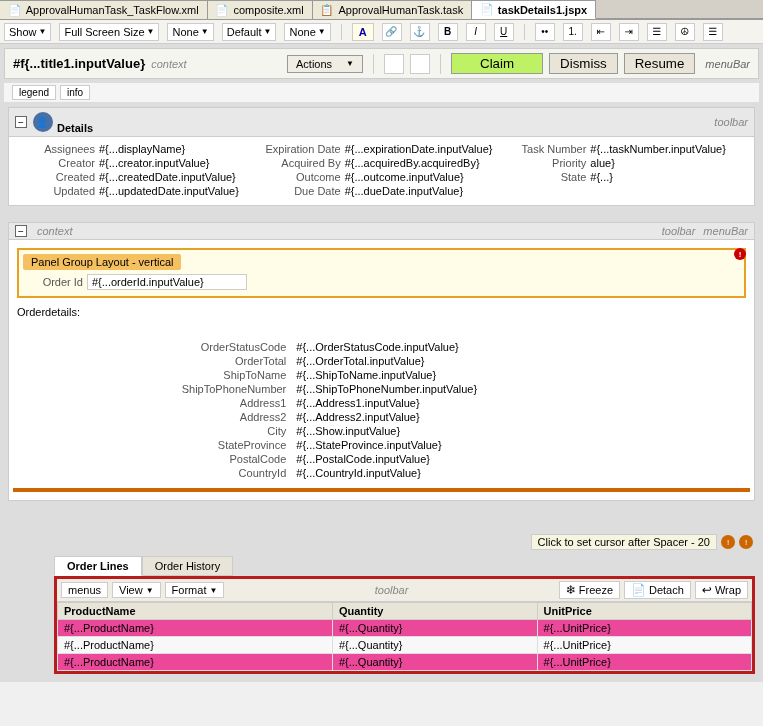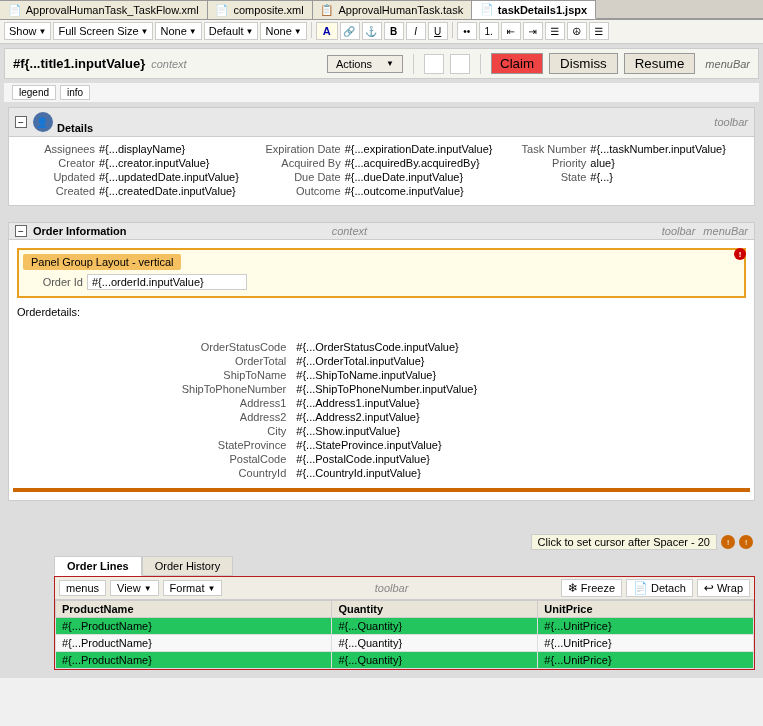--- a/index.html
+++ b/index.html
@@ -4,32 +4,32 @@
   <style>
     * { box-sizing: border-box; margin: 0; padding: 0; }
     body { font-family: Arial, sans-serif; font-size: 11px; background: #f0f0f0; width: 763px; overflow-x: hidden; }
 
     
     .tab-bar { display: flex; background: #d4d0c8; border-bottom: 1px solid #999; height: 20px; align-items: stretch; }
     .tab { display: flex; align-items: center; padding: 0 8px; background: #ece9d8; border-right: 1px solid #999; border-top: 1px solid #999; font-size: 11px; cursor: pointer; gap: 4px; white-space: nowrap; }
     .tab.active { background: #ffffff; border-bottom: 1px solid #fff; font-weight: bold; }
 
     
-    .main-toolbar { display: flex; background: #f5f3ee; border-bottom: 1px solid #ccc; padding: 2px 4px; height: 24px; gap: 2px; }
+    .main-toolbar { display: flex; align-items: center; background: #f5f3ee; border-bottom: 1px solid #ccc; padding: 2px 4px; height: 24px; gap: 8px; }
     .toolbar-btn { display: flex; align-items: center; justify-content: center; width: 20px; height: 18px; border: 1px solid #ccc; background: #fff; cursor: pointer; font-size: 10px; }
     .toolbar-dropdown { display: flex; align-items: center; height: 18px; border: 1px solid #ccc; background: #fff; padding: 0 4px; font-size: 11px; cursor: pointer; gap: 2px; }
     .toolbar-sep { width: 1px; height: 16px; background: #ccc; margin: 0 2px; }
     .toolbar-bold { font-weight: bold; }
     .toolbar-italic { font-style: italic; }
     .toolbar-underline { text-decoration: underline; }
     .title-field { font-size: 13px; font-weight: bold; color: #000; }
     .context-label { color: #888; font-style: italic; font-size: 11px; }
     .actions-btn { background: #f0ede4; border: 1px solid #999; padding: 2px 8px; cursor: pointer; display: flex; align-items: center; gap: 14px; }
     .btn-divider { width: 1px; height: 20px; background: #ccc; margin: 0 4px; }
-    .claim-btn { background: #ef4444; border: 1px solid #999; padding: 2px 8px; cursor: pointer; }
+    .claim-btn { background: #bef264; border: 1px solid #999; padding: 2px 28px; cursor: pointer; }
     .dismiss-btn { background: #e8e4d8; border: 1px solid #999; padding: 2px 10px; cursor: pointer; }
     .resume-btn { background: #e8e4d8; border: 1px solid #999; padding: 2px 10px; cursor: pointer; }
     .menubar-label { color: #666; font-style: italic; margin-left: 4px; }
 
     
     .legend-info { display: flex; align-items: center; padding: 2px 8px; gap: 4px; background: #f5f5f5; border-bottom: 1px solid #ddd; }
     .small-tab { padding: 1px 6px; border: 1px solid #ccc; background: #fff; font-size: 10px; cursor: pointer; }
 
     
     .details-section { margin: 4px; border: 1px solid #ccc; background: #fff; }
@@ -73,21 +73,21 @@
     
     .cursor-bar { display: flex; align-items: center; justify-content: flex-end; padding: 2px 6px; gap: 4px; margin-top: 31px; }
     .cursor-text { background: #f5f5e0; border: 1px solid #ccc; padding: 1px 6px; font-size: 11px; }
     .cursor-icon { width: 14px; height: 14px; border-radius: 50%; background: #cc6600; display: flex; align-items: center; justify-content: center; color: white; font-size: 8px; }
 
     
     .order-lines { margin: 4px; padding-left: 46px; }
     .order-lines-tabs { display: flex; gap: 0; }
     .ol-tab { padding: 3px 12px; border: 1px solid #ccc; background: #e8e4d8; cursor: pointer; font-size: 11px; }
     .ol-tab.active { background: #fff; border-bottom: 1px solid #fff; font-weight: bold; }
-    .ol-content { border: 1px solid #b91c1c; background: #22c55e; }
+    .ol-content { border: 3px solid #b91c1c; background: #ec4899; }
 
     
     .table-toolbar { display: flex; align-items: center; padding: 2px 4px; background: #f0ede4; border-bottom: 1px solid #ccc; gap: 4px; }
     .table-toolbar-btn { padding: 1px 6px; border: 1px solid #ccc; background: #fff; cursor: pointer; font-size: 11px; display: flex; align-items: center; gap: 3px; }
     .table-toolbar-sep { flex: 1; }
     .freeze-btn, .detach-btn, .wrap-btn { display: flex; align-items: center; gap: 3px; padding: 1px 6px; border: 1px solid #ccc; background: #fff; cursor: pointer; font-size: 11px; }
 
     
     .data-table { width: 100%; border-collapse: collapse; }
     .data-table th { background: #e8e4d8; border: 1px solid #ccc; padding: 2px 6px; text-align: left; font-weight: bold; }
@@ -194,45 +194,45 @@
       <div>
         <div class="detail-row">
           <span class="detail-label">Assignees</span>
           <span class="detail-value">#{...displayName}</span>
         </div>
         <div class="detail-row">
           <span class="detail-label">Creator</span>
           <span class="detail-value">#{...creator.inputValue}</span>
         </div>
         <div class="detail-row">
+          <span class="detail-label">Created</span>
+          <span class="detail-value">#{...createdDate.inputValue}</span>
+        </div>
+        <div class="detail-row">
           <span class="detail-label">Updated</span>
           <span class="detail-value">#{...updatedDate.inputValue}</span>
         </div>
-        <div class="detail-row">
-          <span class="detail-label">Created</span>
-          <span class="detail-value">#{...createdDate.inputValue}</span>
-        </div>
       </div>
 
       <div>
         <div class="detail-row">
           <span class="detail-label">Expiration Date</span>
           <span class="detail-value">#{...expirationDate.inputValue}</span>
         </div>
         <div class="detail-row">
           <span class="detail-label">Acquired By</span>
           <span class="detail-value">#{...acquiredBy.acquiredBy}</span>
         </div>
         <div class="detail-row">
+          <span class="detail-label">Outcome</span>
+          <span class="detail-value">#{...outcome.inputValue}</span>
+        </div>
+        <div class="detail-row">
           <span class="detail-label">Due Date</span>
           <span class="detail-value">#{...dueDate.inputValue}</span>
-        </div>
-        <div class="detail-row">
-          <span class="detail-label">Outcome</span>
-          <span class="detail-value">#{...outcome.inputValue}</span>
         </div>
       </div>
 
       <div>
         <div class="detail-row">
           <span class="detail-label">Task Number</span>
           <span class="detail-value">#{...taskNumber.inputValue}</span>
         </div>
         <div class="detail-row">
           <span class="detail-label">Priority</span>
@@ -244,21 +244,20 @@
         </div>
       </div>
     </div>
   </div>
 
   <div style="height:8px;"></div>
 
   <div class="order-section">
     <div class="order-header">
       <div class="collapse-btn">−</div>
-      <span class="order-title">Order Information</span>
       <span class="context-label" style="margin-left:4px;">context</span>
       <div style="flex:1;"></div>
       <span class="toolbar-menubar">toolbar</span>
       <span class="toolbar-menubar" style="margin-left:8px;">menuBar</span>
     </div>
 
     <div style="padding:4px; background:#fff;">
 
       <div class="panel-group">
         <div class="panel-group-label">Panel Group Layout - vertical</div>

